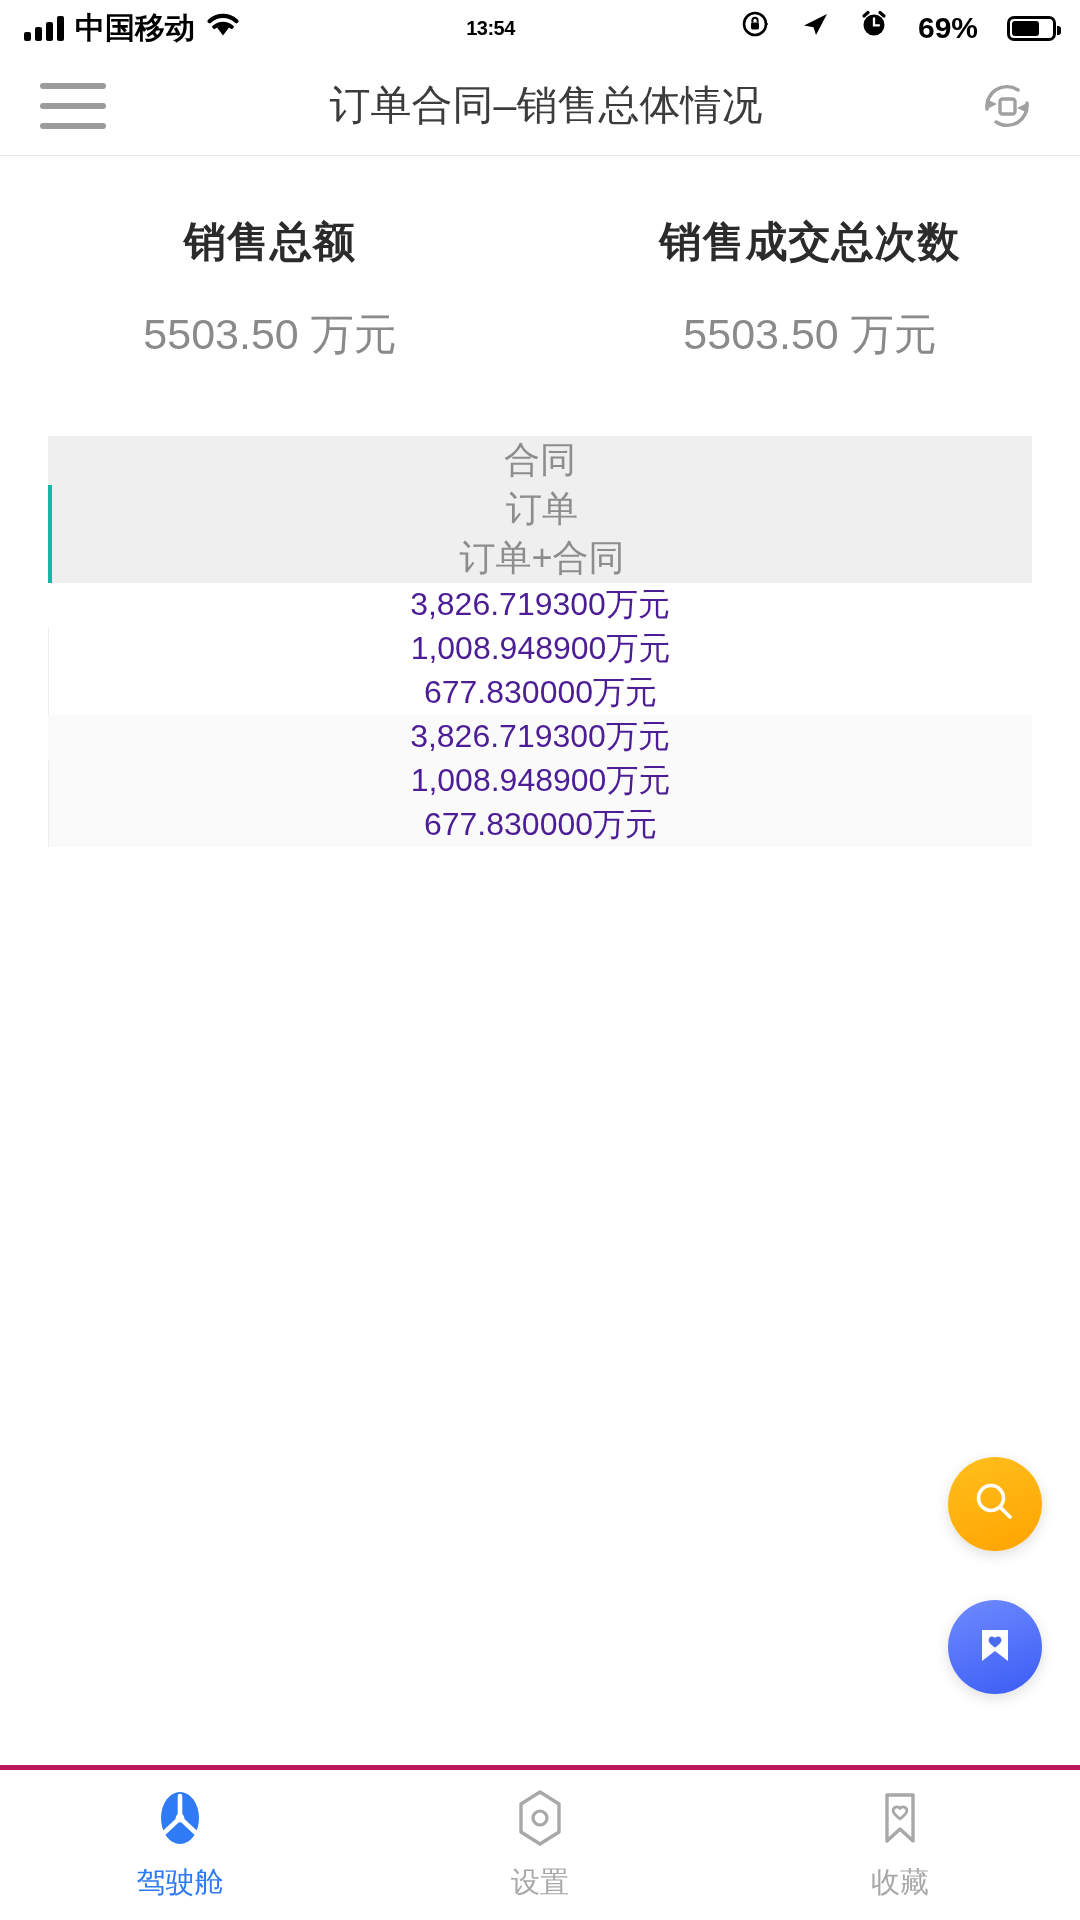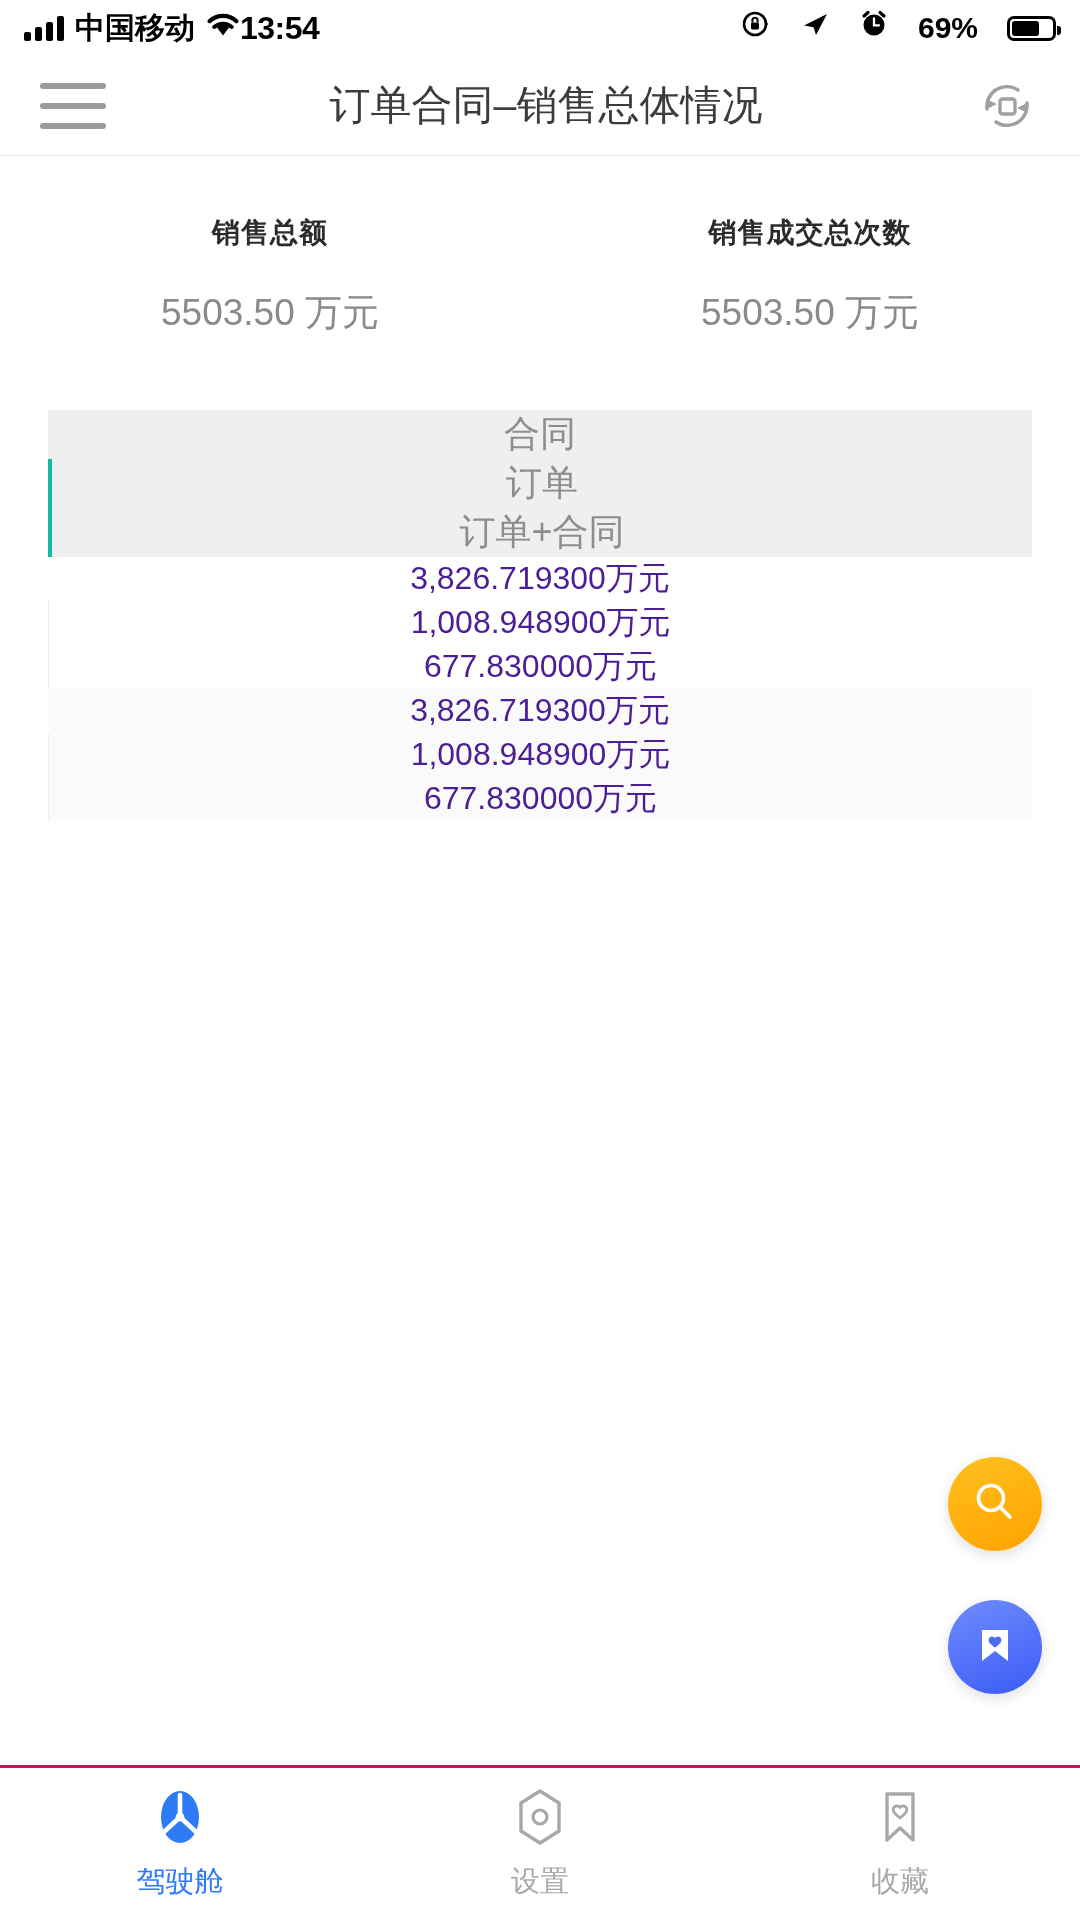--- a/index.html
+++ b/index.html
@@ -14,21 +14,21 @@
 
   
   .statusbar{
     height:56px; width:100%;
     display:flex; align-items:center;
     padding:0 24px;
     font-size:31px; font-weight:700; color:#000;
     letter-spacing:0px;
   }
   .sb-left{ display:flex; align-items:center; gap:11px; flex:0 0 auto;}
-  .sb-center{ flex:1 1 auto; text-align:left; font-size:32px; font-weight:700; letter-spacing:-0.5px;}
+  .sb-center{ flex:1 1 auto; text-align:center; font-size:20px; font-weight:700; letter-spacing:-0.5px;}
   .sb-right{ display:flex; align-items:center; gap:29px; flex:0 0 auto;}
   .signal{ display:flex; align-items:flex-end; gap:4px; height:26px;}
   .signal i{ display:block; width:7px; background:#000; border-radius:2px;}
   .signal i:nth-child(1){height:9px;}
   .signal i:nth-child(2){height:14px;}
   .signal i:nth-child(3){height:19px;}
   .signal i:nth-child(4){height:25px;}
   .carrier{ font-size:30px; font-weight:600; }
   .batt-pct{ font-size:30px; font-weight:600; }
   .batt{
@@ -57,22 +57,22 @@
     font-size:41px; color:#3c3c3c; font-weight:400; pointer-events:none;
   }
   .rotate-btn{ margin-left:auto; width:66px; height:66px; position:relative; z-index:2;}
 
   
   .kpi-row{
     display:flex; width:100%;
     padding:58px 0 0 0;
   }
   .kpi{ flex:1 1 50%; text-align:center; }
-  .kpi-label{ font-size:28px; font-weight:700; color:#2b2b2b; letter-spacing:1px;}
-  .kpi-value{ font-size:37px; color:#8a8a8a; margin-top:36px; font-weight:400;}
+  .kpi-label{ font-size:42px; font-weight:700; color:#2b2b2b; letter-spacing:1px;}
+  .kpi-value{ font-size:43px; color:#8a8a8a; margin-top:36px; font-weight:400;}
 
   
   .table{
     margin:72px 48px 0 48px;
     width:984px;
   }
   .trow{ display:flex; width:100%;flex-direction:column; }
   .thead .tcell{
     background:#efefef;
     color:#8d8d8d;
@@ -98,21 +98,21 @@
     display:flex;align-items:center;justify-content:center;
     box-shadow:0 4px 14px rgba(0,0,0,.13);
     cursor:pointer;
   }
   .fab-search{ top:1457px; background:linear-gradient(160deg,#ffc01e 0%,#ffa300 100%); }
   .fab-collect{ top:1600px; background:linear-gradient(160deg,#6f8bff 0%,#3b5cf5 100%); }
 
   
   .tabbar{
     position:absolute; left:0; bottom:0; width:100%; height:155px;
-    background:#ffffff; border-top:3px solid #be185d;
+    background:#ffffff; border-top:5px solid #be185d;
     display:flex; align-items:center;
   }
   .tab{
     flex:1 1 33.33%;
     display:flex; flex-direction:column; align-items:center; justify-content:center;
     gap:14px; cursor:pointer;
   }
   .tab-icon{ height:62px; display:flex; align-items:center; justify-content:center;}
   .tab-label{ font-size:29px; color:#a8a8a8; }
   .tab.active .tab-label{ color:#2f7bf6; }

